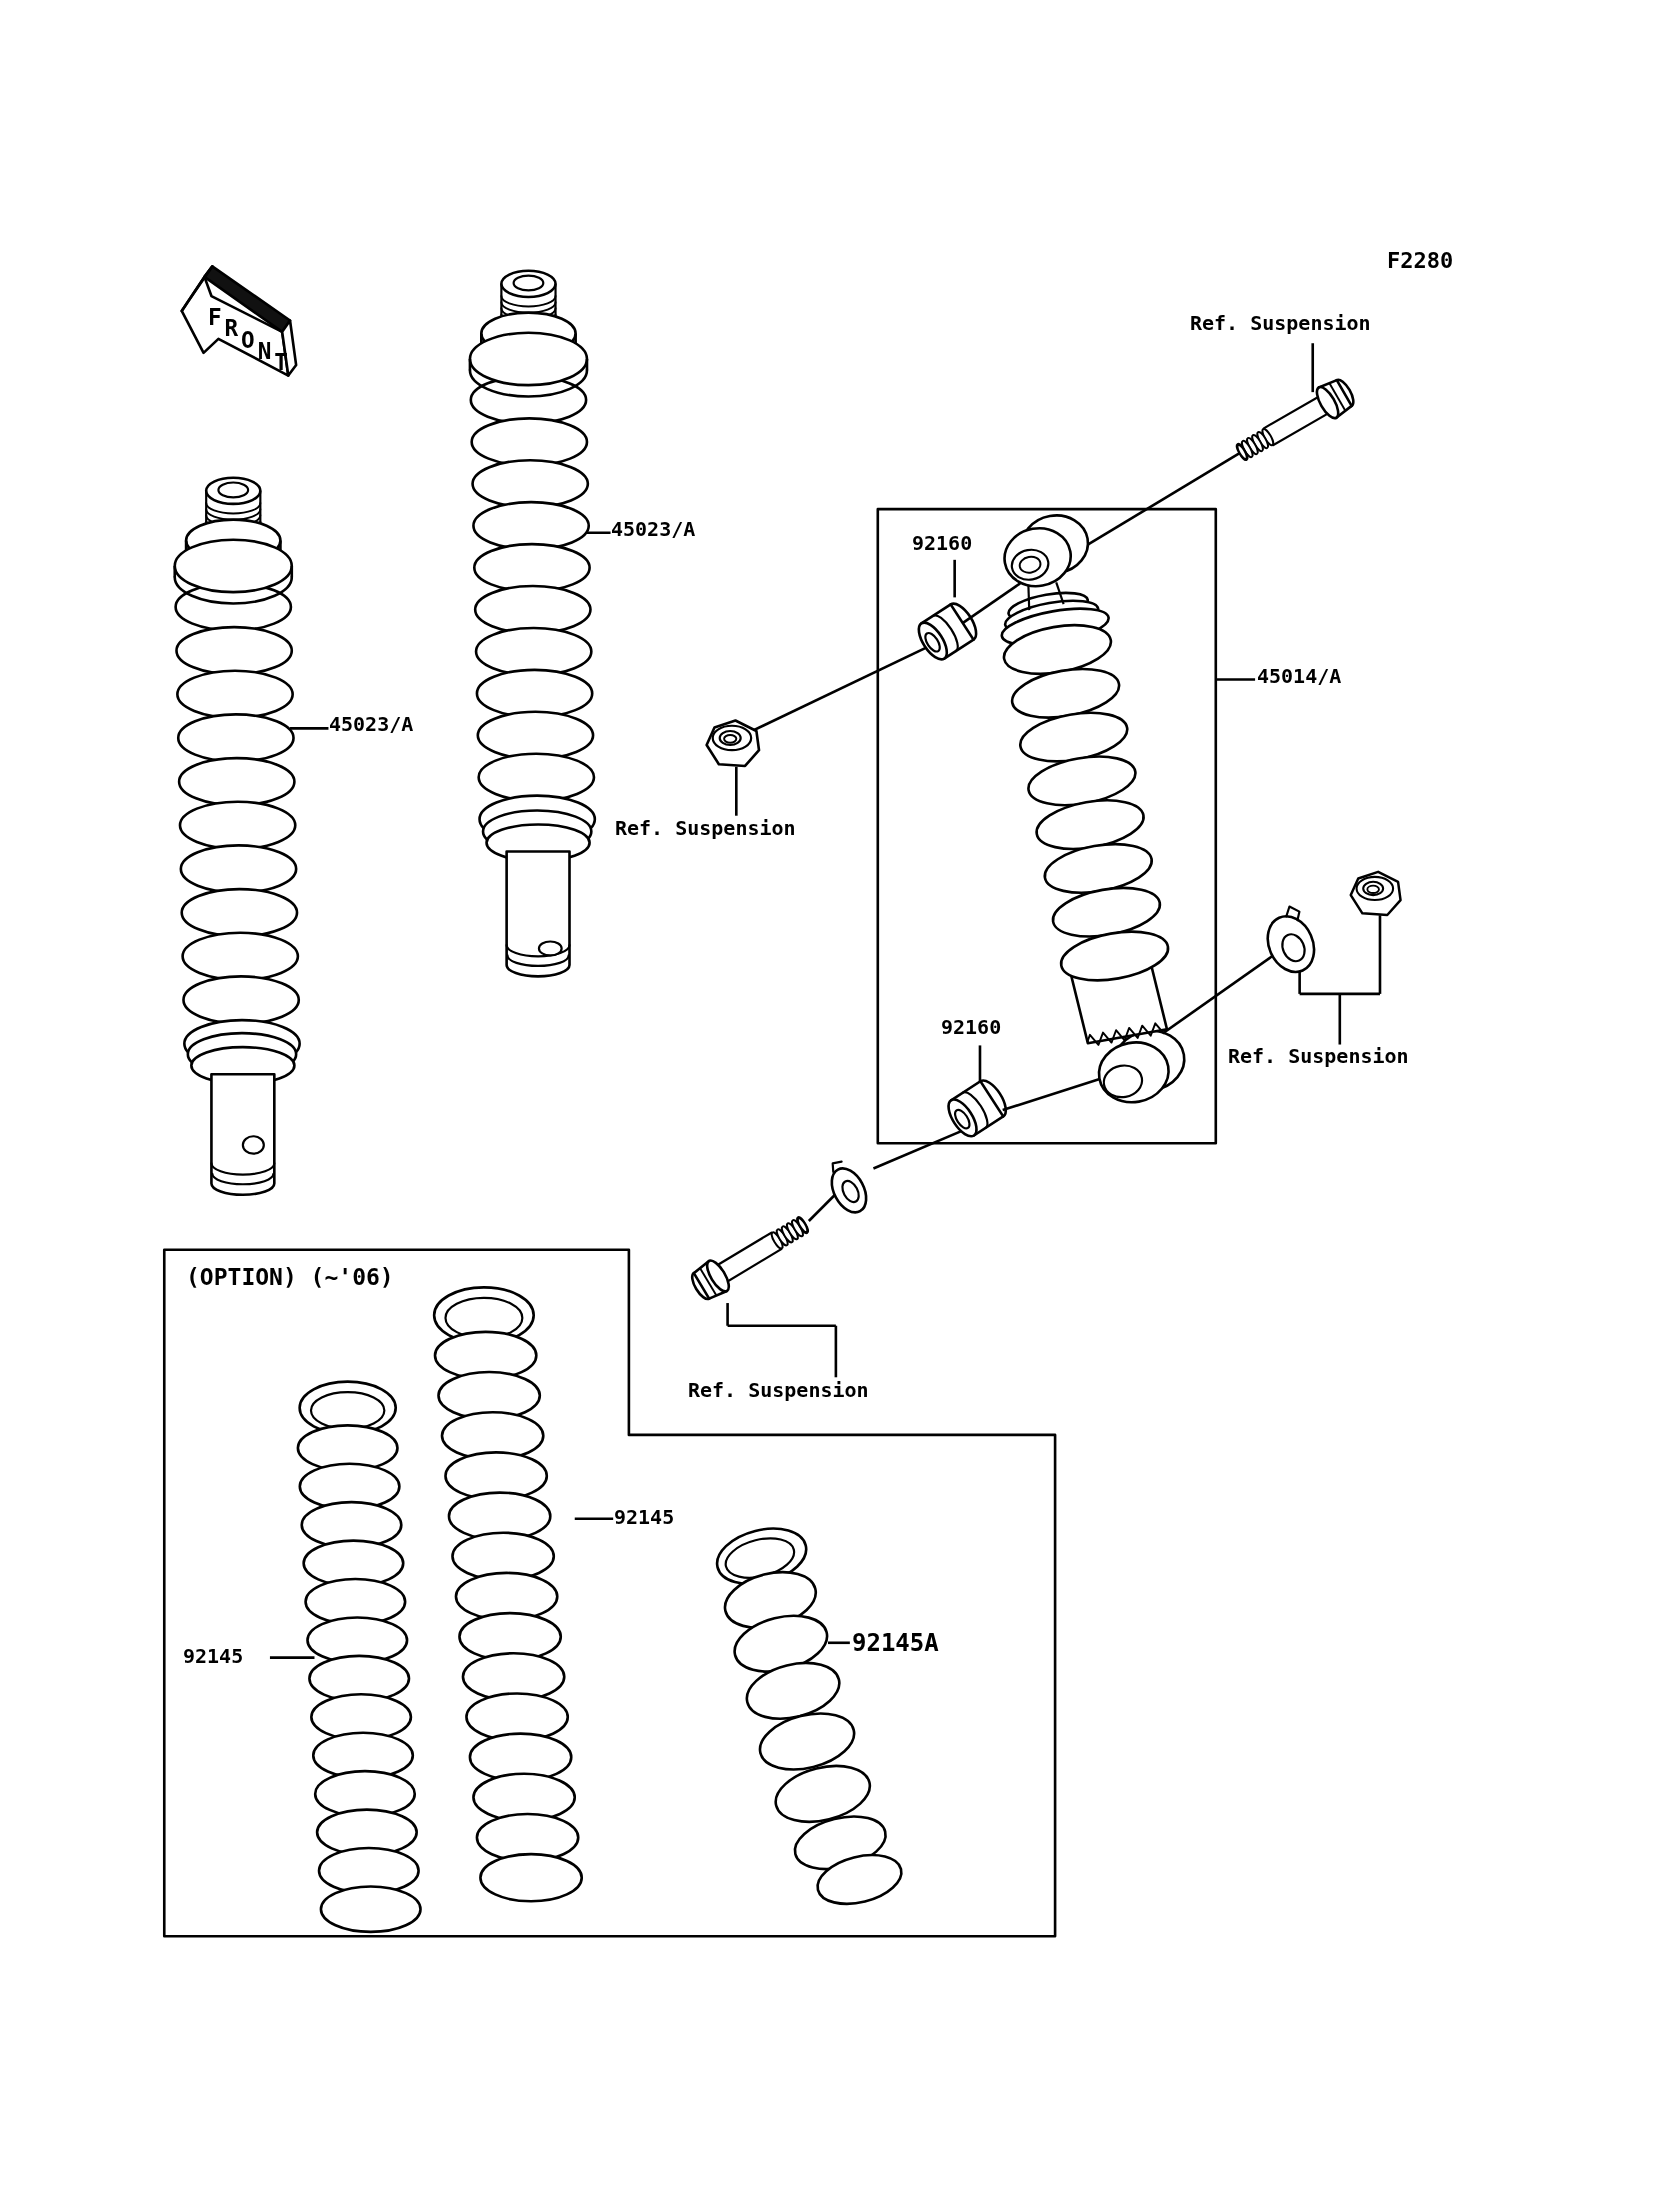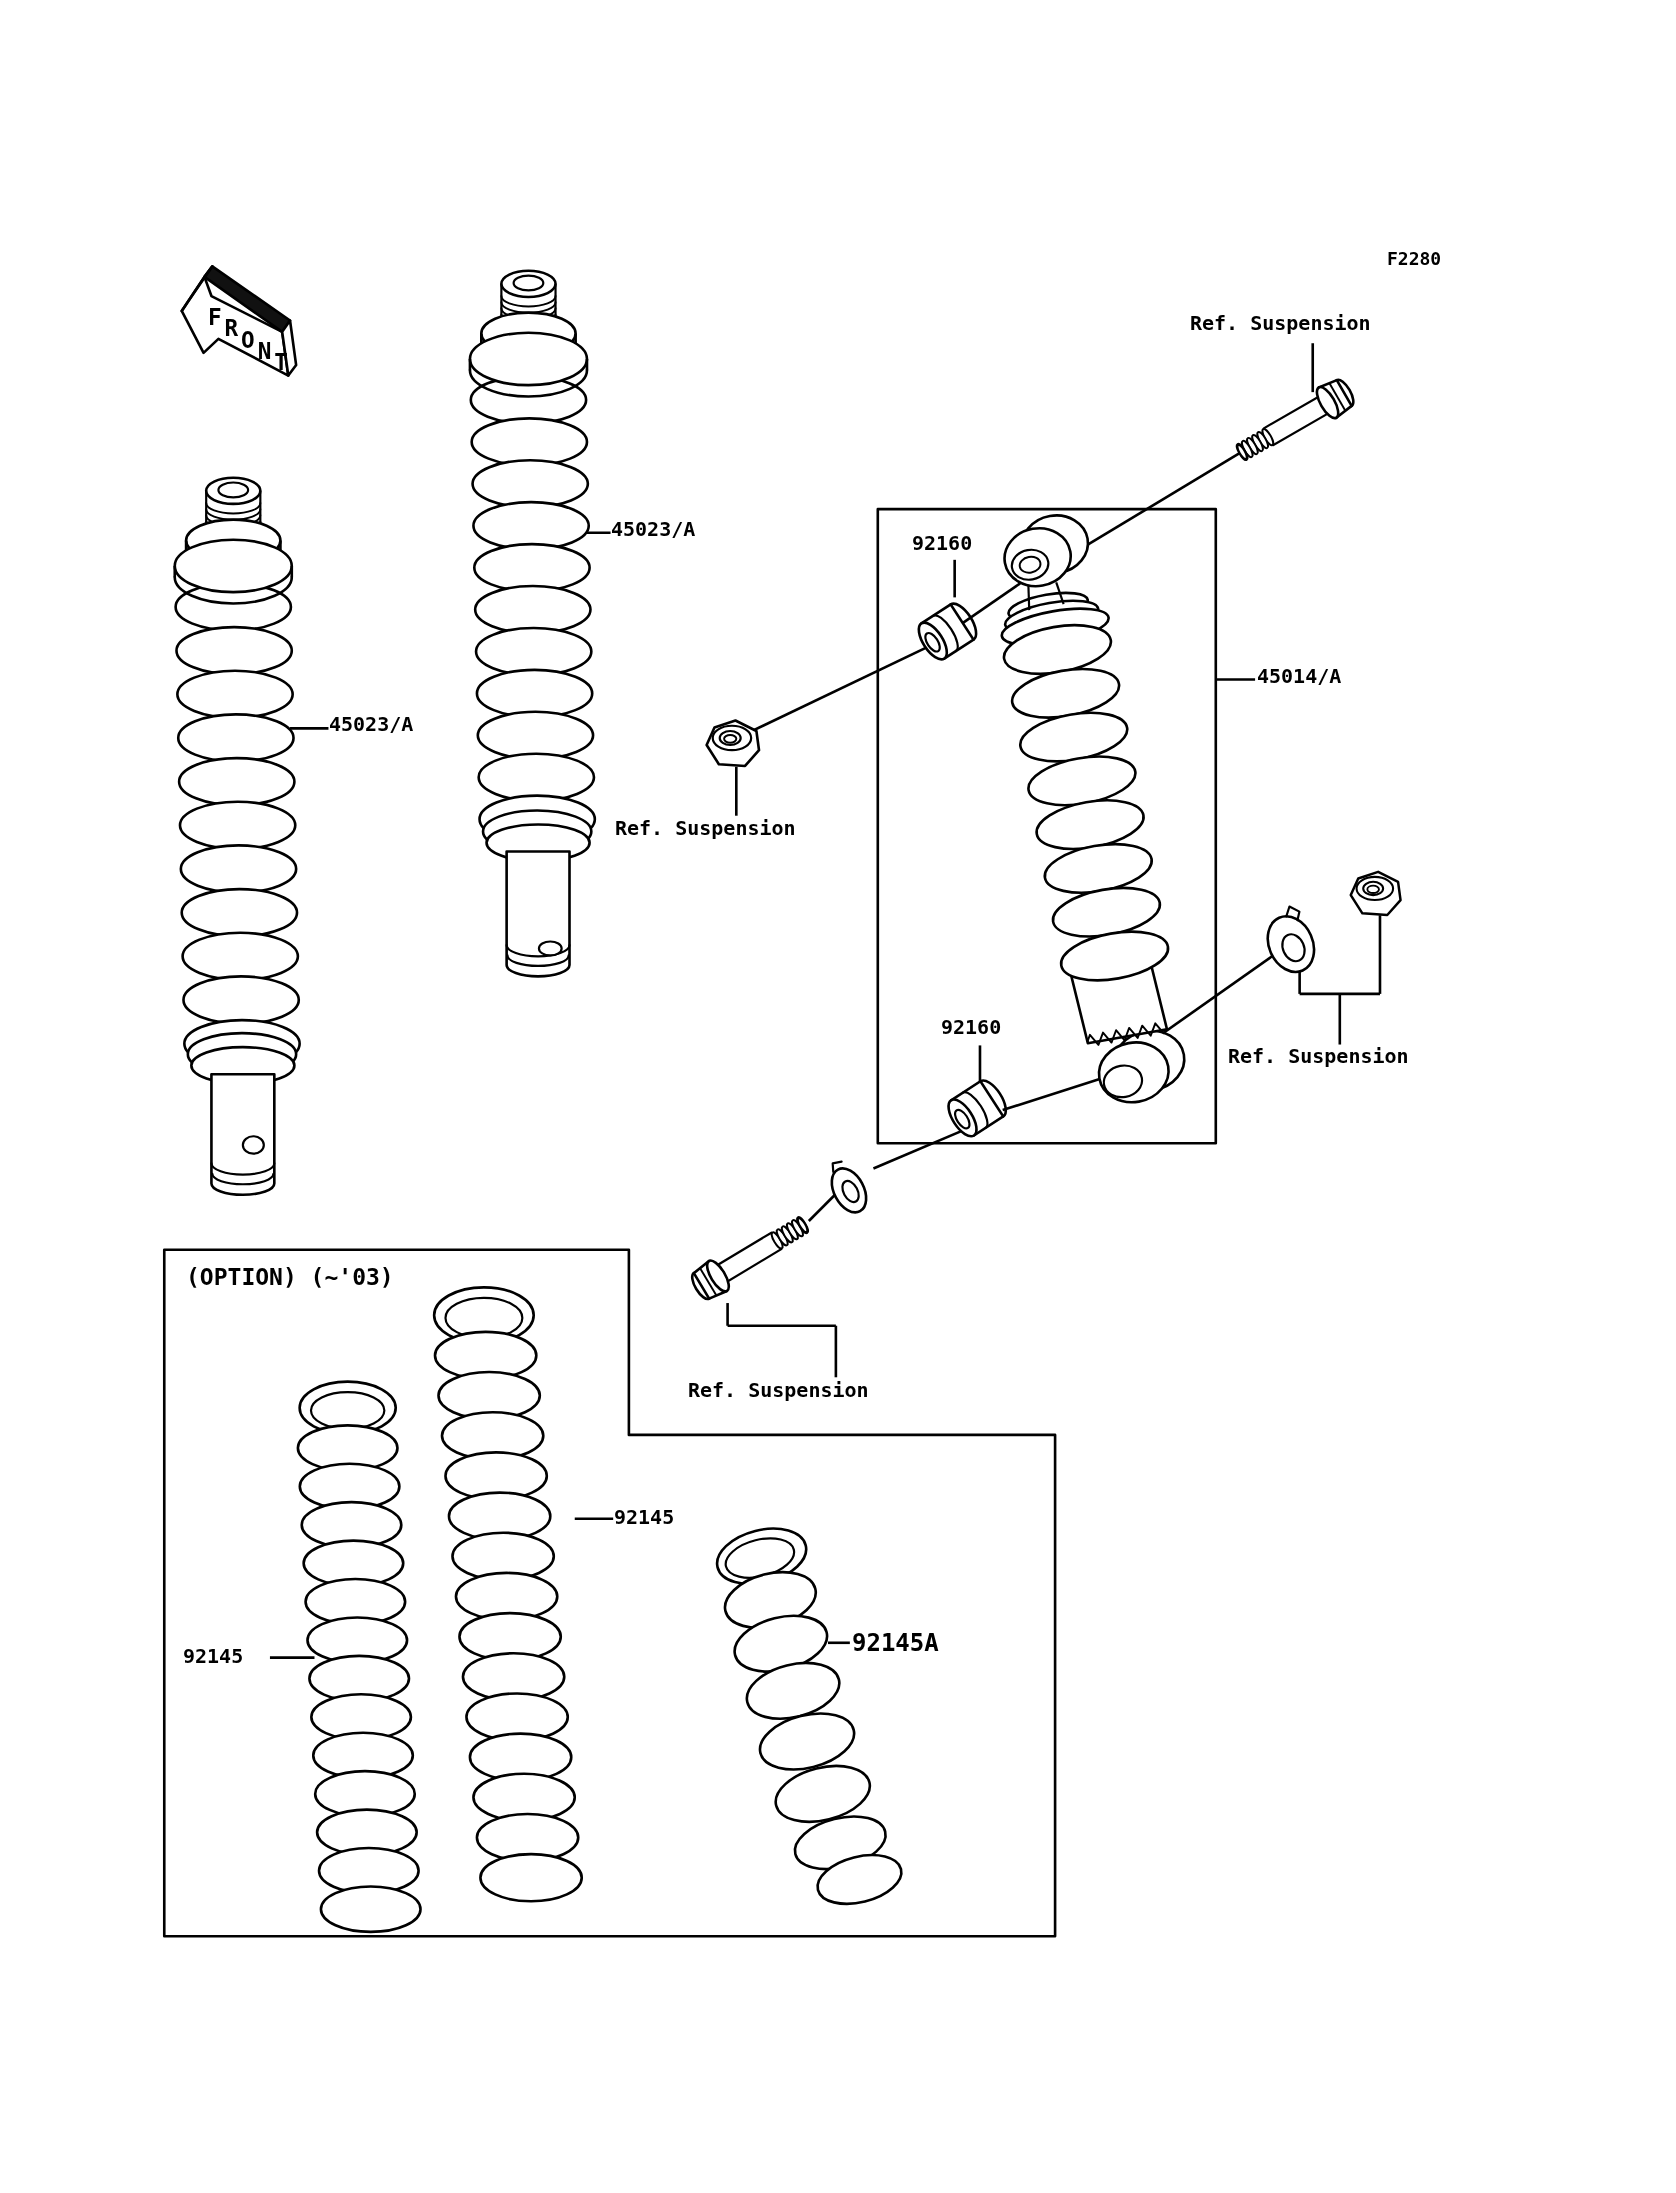--- a/index.html
+++ b/index.html
@@ -264,28 +264,28 @@
         <path d="M208,356L216,344L243,305L234,317Z" fill="#111" stroke="#000" stroke-width="3" stroke-linejoin="round" stroke-linecap="round"></path>
         <path d="M323,380L332,367L339,418L330,430Z" fill="#fff" stroke="#000" stroke-width="3" stroke-linejoin="round" stroke-linecap="round"></path>
         <text x="238" y="372" font-size="26" font-weight="bold" font-family="DejaVu Sans Mono, monospace" fill="#000">F</text>
         <text x="257" y="385" font-size="26" font-weight="bold" font-family="DejaVu Sans Mono, monospace" fill="#000">R</text>
         <text x="276" y="398" font-size="26" font-weight="bold" font-family="DejaVu Sans Mono, monospace" fill="#000">O</text>
         <text x="295" y="411" font-size="26" font-weight="bold" font-family="DejaVu Sans Mono, monospace" fill="#000">N</text>
         <text x="314" y="424" font-size="26" font-weight="bold" font-family="DejaVu Sans Mono, monospace" fill="#000">T</text>
       </g>
     </svg>
 
-  <div class="lbl" style="left:1387px;top:250px;font-size:18px">F2280</div>
+  <div class="lbl" style="left:1387px;top:250px;font-size:22px">F2280</div>
   <div class="lbl" style="left:1190px;top:313px">Ref. Suspension</div>
   <div class="lbl" style="left:611px;top:519px">45023/A</div>
   <div class="lbl" style="left:912px;top:533px">92160</div>
   <div class="lbl" style="left:1257px;top:666px">45014/A</div>
   <div class="lbl" style="left:329px;top:714px">45023/A</div>
   <div class="lbl" style="left:615px;top:818px">Ref. Suspension</div>
   <div class="lbl" style="left:941px;top:1017px">92160</div>
   <div class="lbl" style="left:1228px;top:1046px">Ref. Suspension</div>
   <div class="lbl" style="left:688px;top:1380px">Ref. Suspension</div>
-  <div class="lbl" style="left:186px;top:1266px;font-size:23px">(OPTION) (~'03)</div>
+  <div class="lbl" style="left:186px;top:1266px;font-size:23px">(OPTION) (~'06)</div>
   <div class="lbl" style="left:614px;top:1507px">92145</div>
   <div class="lbl" style="left:183px;top:1646px">92145</div>
   <div class="lbl" style="left:852px;top:1631px;font-size:24px">92145A</div>
 </div>
 
 
 </body></html>

